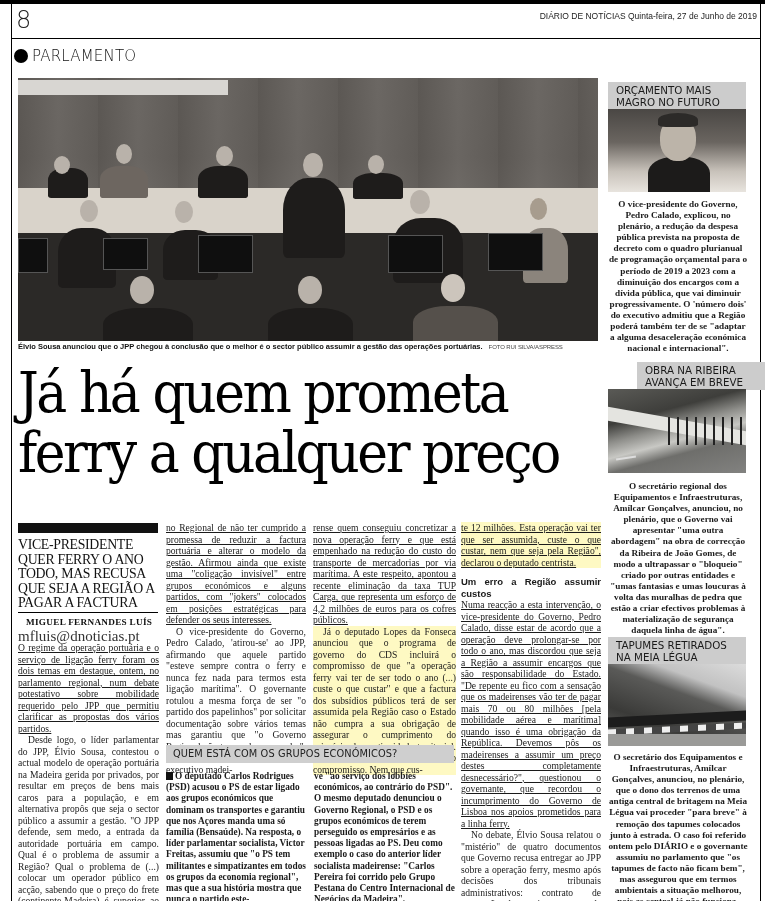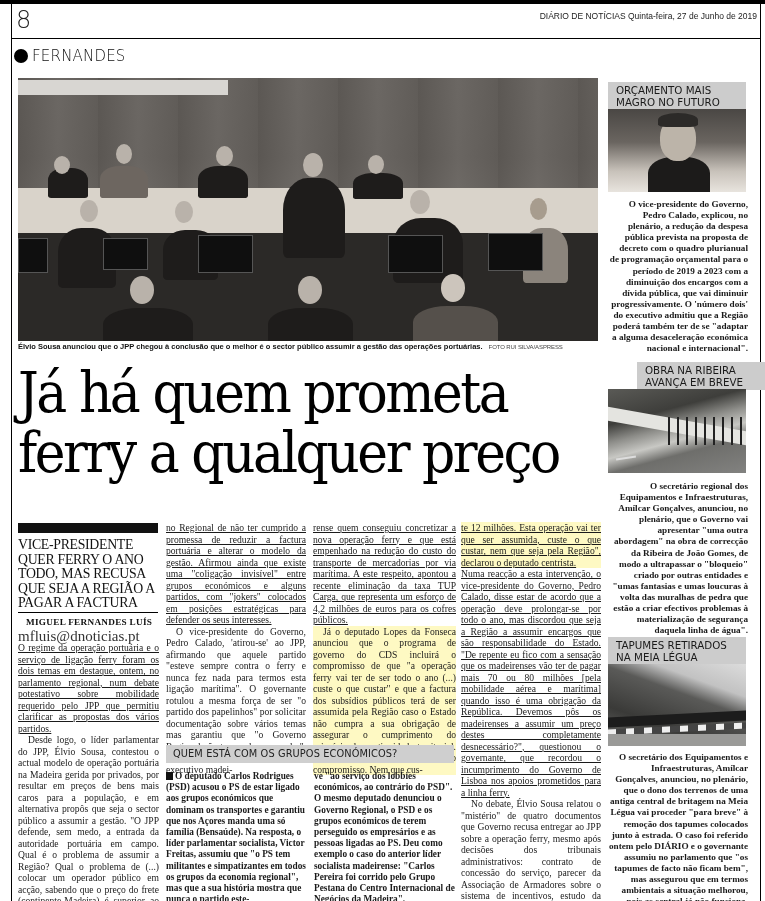--- a/index.html
+++ b/index.html
@@ -50,36 +50,36 @@
   .inter-head { font-family: "Liberation Sans", sans-serif; font-weight: bold; font-size: 9.5px; margin-top: 8px; }
 
   
   .box-title { position: absolute; left: 166px; top: 745px; width: 288px; height: 18px; background: #cfcfcf; font-family: "DejaVu Sans", sans-serif; font-size: 9.8px; color: #222; padding: 3px 7px; letter-spacing: 0.1px; }
   .box-col { position: absolute; font-family: "Liberation Serif", serif; font-weight: bold; font-size: 9.3px; line-height: 11.2px; color: #1a1a1a; text-align: left; }
   .box-col .sq { display: inline-block; width: 7px; height: 8px; background: #111; margin-right: 2px; vertical-align: -1px; }
 
   
   .sb-title { position: absolute; left: 608px; width: 138px; background: #cccccc; font-family: "DejaVu Sans", sans-serif; font-size: 10.3px; line-height: 11.5px; color: #1a1a1a; padding: 3px 8px 2px 8px; text-transform: uppercase; }
   .sb-photo { position: absolute; left: 608px; width: 138px; overflow: hidden; }
-  .sb-text { position: absolute; left: 608px; width: 140px; font-family: "Liberation Serif", serif; font-weight: bold; font-size: 9.2px; line-height: 11.1px; color: #1a1a1a; text-align: right; }
+  .sb-text { position: absolute; left: 608px; width: 140px; font-family: "Liberation Serif", serif; font-weight: bold; font-size: 9.2px; line-height: 11.1px; color: #1a1a1a; text-align: center; }
 </style>
 </head>
 <body>
 
 <div class="topbar"></div>
 <div class="left-rule"></div>
 <div class="right-rule"></div>
 
 <div class="page-num">8</div>
 <div class="masthead">DIÁRIO DE NOTÍCIAS Quinta-feira, 27 de Junho de 2019</div>
 <div class="head-rule"></div>
 
 <div class="section">
   <span class="dot"></span>
-  <span class="label">FERNANDES</span>
+  <span class="label">PARLAMENTO</span>
 </div>
 
 <div class="main-photo">
   <div class="wall"></div>
   <div class="wallbar"></div>
   <div class="balcony"></div>
   <div class="desks"></div>
 
   <div class="person" style="left:30px;top:90px;width:40px;height:30px;"></div>
   <div class="head" style="left:36px;top:78px;width:16px;height:18px;"></div>
@@ -141,20 +141,21 @@
   <p>O vice-presidente do Governo, Pedro Calado, 'atirou-se' ao JPP, afirmando que aquele partido "esteve sempre contra o ferry e nunca fez nada para termos esta ligação marítima". O governante rotulou a mesma força de ser "o partido dos papelinhos" por solicitar documentação sobre vários temas mas garantiu que "o Governo Regional não tem nada a esconder". De resto, declarou que foi o executivo madei-</p>
 </div>
 
 <div class="col" style="left:313px;top:522px;width:143px;">
   <p class="noindent">rense quem conseguiu concretizar a nova operação ferry e que está empenhado na redução do custo do transporte de mercadorias por via marítima. A este respeito, apontou a recente eliminação da taxa TUP Carga, que representa um esforço de 4,2 milhões de euros para os cofres públicos.</p>
   <p class="hl-block">Já o deputado Lopes da Fonseca anunciou que o programa de governo do CDS incluirá o compromisso de que "a operação ferry vai ter de ser todo o ano (...) custe o que custar" e que a factura dos subsídios públicos terá de ser assumida pela Região caso o Estado não cumpra a sua obrigação de assegurar o cumprimento do princípio da continuidade territorial. "Isto é santo. Fica aqui o compromisso. Nem que cus-</p>
 </div>
 
 <div class="col" style="left:461px;top:522px;width:140px;">
   <p class="noindent hl-block">te 12 milhões. Esta operação vai ter que ser assumida, custe o que custar, nem que seja pela Região", declarou o deputado centrista.</p>
+  <div class="inter-head">Um erro a Região assumir custos</div>
   <p class="noindent">Numa reacção a esta intervenção, o vice-presidente do Governo, Pedro Calado, disse estar de acordo que a operação deve prolongar-se por todo o ano, mas discordou que seja a Região a assumir encargos que são responsabilidade do Estado. "De repente eu fico com a sensação que os madeirenses vão ter de pagar mais 70 ou 80 milhões [pela mobilidade aérea e marítima] quando isso é uma obrigação da República. Devemos pôs os madeirenses a assumir um preço destes completamente desnecessário?", questionou o governante, que recordou o incumprimento do Governo de Lisboa nos apoios prometidos para a linha ferry.</p>
   <p>No debate, Élvio Sousa relatou o "mistério" de quatro documentos que Governo recusa entregar ao JPP sobre a operação ferry, mesmo após decisões dos tribunais administrativos: contrato de concessão do serviço, parecer da Associação de Armadores sobre o sistema de incentivos, estudo da Universidade do Porto sobre o transporte entre o Funchal e Portimão e relatório da Universidade da Madeira sobre a elasticidade do preço.</p>
 </div>
 
 <div class="box-title">QUEM ESTÁ COM OS GRUPOS ECONÓMICOS?</div>
 <div class="box-col" style="left:166px;top:771px;width:140px;">
   <span class="sq"></span><span>O deputado Carlos Rodrigues (PSD) acusou o PS de estar ligado aos grupos económicos que dominam os transportes e garantiu que nos Açores manda uma só família (Bensaúde). Na resposta, o líder parlamentar socialista, Victor Freitas, assumiu que "o PS tem militantes e simpatizantes em todos os grupos da economia regional", mas que a sua história mostra que nunca o partido este-</span>
 </div>
 <div class="box-col" style="left:314px;top:771px;width:142px;">
   <span>ve "ao serviço dos lobbies económicos, ao contrário do PSD". O mesmo deputado denunciou o Governo Regional, o PSD e os grupos económicos de terem perseguido os empresários e as pessoas ligadas ao PS. Deu como exemplo o caso do anterior líder socialista madeirense: "Carlos Pereira foi corrido pelo Grupo Pestana do Centro Internacional de Negócios da Madeira".</span>

